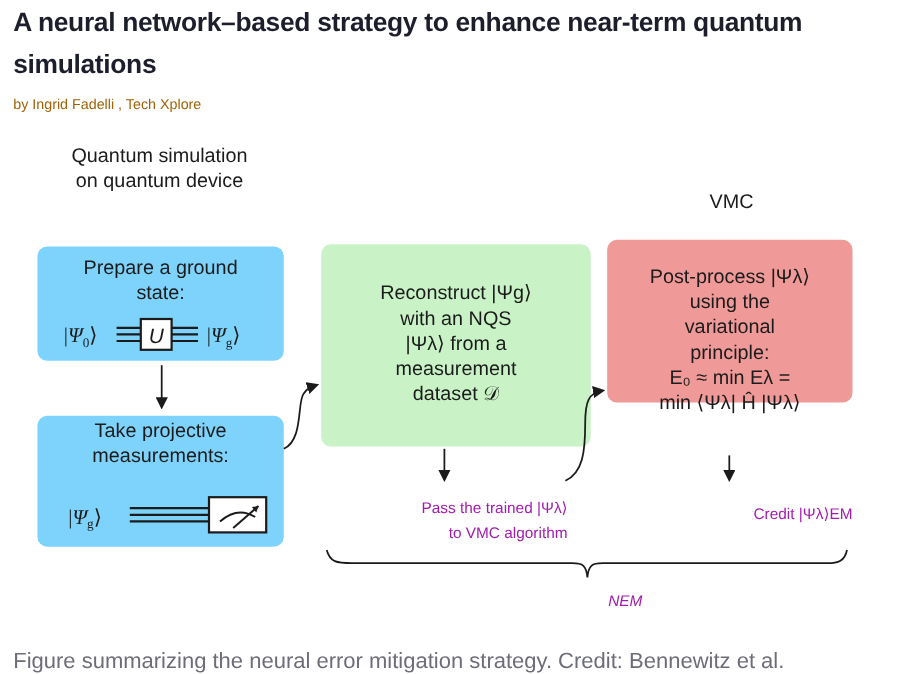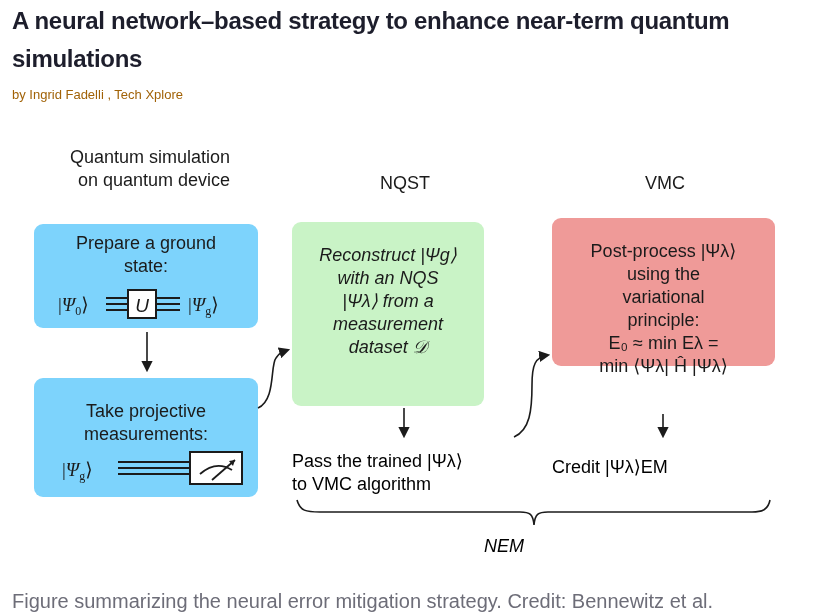--- a/index.html
+++ b/index.html
@@ -6,35 +6,34 @@
   body { width: 816px; height: 613px; position: relative; overflow: hidden; font-family: "Liberation Sans", sans-serif; color: #1f1f2a; }
   .headline { position: absolute; left: 12px; top: 2px; width: 800px; margin: 0; font-family: "Liberation Sans", sans-serif; font-weight: 700; font-size: 24px; line-height: 38px; color: #1d1e2c; letter-spacing: -0.3px; }
   .byline { position: absolute; left: 12px; top: 87px; font-size: 13px; color: #a16207; }
   .caption { position: absolute; left: 12px; top: 590px; font-size: 20px; color: #6d6d78; }
   .fig { position: absolute; left: 0; top: 130px; width: 816px; height: 455px; }
   .col-title { position: absolute; text-align: center; font-size: 18px; line-height: 23px; color: #1b1b1b; }
   .box { position: absolute; border-radius: 9px; text-align: center; font-size: 18px; line-height: 23px; color: #1b1b1b; box-sizing: border-box; }
   .blue { background: #7dd3fc; }
   .green { background: #c9f3c6; }
   .red { background: #ef9a98; }
-  .label { position: absolute; text-align: left; font-size: 18px; line-height: 23px; color: #000000; }
+  .label { position: absolute; text-align: right; font-size: 14px; line-height: 23px; color: #a21caf; }
   svg.overlay { position: absolute; left: 0; top: 0; }
 </style>
 </head>
 <body>
 
 <h1 class="headline">A neural network–based strategy to enhance near-term quantum simulations</h1>
 <div class="byline">by Ingrid Fadelli , Tech Xplore</div>
 
 <div class="fig">
 
-  <div class="col-title" style="left:60px; top:16px; width:170px;text-align:right;">
+  <div class="col-title" style="left:60px; top:0; width:170px;">
     <span>Quantum simulation on quantum device</span>
   </div>
-  <div class="col-title" style="left:330px; top:42px; width:150px;">NQST</div>
   <div class="col-title" style="left:590px; top:42px; width:150px;">VMC</div>
 
   <div class="box blue" style="left:34px; top:94px; width:224px; height:104px;">
     <div style="padding:8px 30px 0; line-height:23px;">Prepare a ground state:</div>
     <svg width="224" height="36" style="position:absolute; left:0; top:62px;">
       <text x="24" y="25" font-family="Liberation Serif, serif" font-size="19" fill="#1b1b1b">|<tspan font-style="italic">Ψ</tspan><tspan font-size="12" dy="4">0</tspan><tspan dy="-4">⟩</tspan></text>
       <g stroke="#1b1b1b" stroke-width="2">
         <line x1="72" y1="12" x2="94" y2="12"></line>
           <line x1="72" y1="18" x2="94" y2="18"></line>
           <line x1="72" y1="24" x2="94" y2="24"></line>
@@ -42,36 +41,36 @@
           <line x1="122" y1="18" x2="146" y2="18"></line>
           <line x1="122" y1="24" x2="146" y2="24"></line>
       </g>
       <rect x="94" y="4" width="28" height="28" fill="#ffffff" stroke="#1b1b1b" stroke-width="2"></rect>
       <text x="108" y="26" text-anchor="middle" font-family="Liberation Sans, sans-serif" font-style="italic" font-size="19" fill="#1b1b1b">U</text>
       <text x="154" y="25" font-family="Liberation Serif, serif" font-size="19" fill="#1b1b1b">|<tspan font-style="italic">Ψ</tspan><tspan font-size="12" dy="4">g</tspan><tspan dy="-4">⟩</tspan></text>
     </svg>
   </div>
 
   <div class="box blue" style="left:34px; top:248px; width:224px; height:119px;">
-    <div style="padding:22px 30px 0; line-height:23px;">Take projective measurements:</div>
+    <div style="padding:2px 30px 0; line-height:23px;">Take projective measurements:</div>
     <svg width="224" height="44" style="position:absolute; left:0; top:68px;">
       <text x="28" y="30" font-family="Liberation Serif, serif" font-size="19" fill="#1b1b1b">|<tspan font-style="italic">Ψ</tspan><tspan font-size="12" dy="4">g</tspan><tspan dy="-4">⟩</tspan></text>
       <g stroke="#1b1b1b" stroke-width="2">
         <line x1="84" y1="16" x2="156" y2="16"></line>
           <line x1="84" y1="22" x2="156" y2="22"></line>
           <line x1="84" y1="28" x2="156" y2="28"></line>
       </g>
       <rect x="156" y="6" width="52" height="32" fill="#ffffff" stroke="#1b1b1b" stroke-width="2"></rect>
       <path d="M166 28 Q182 14 198 24" fill="none" stroke="#1b1b1b" stroke-width="1.8"></path>
       <line x1="178" y1="34" x2="201" y2="14" stroke="#1b1b1b" stroke-width="1.8"></line>
       <path d="M201 14 L195 15 L199 20 Z" fill="#1b1b1b"></path>
     </svg>
   </div>
 
-  <div class="box green" style="left:292px; top:92px; width:192px; height:184px; padding-top:22px;font-style:italic;">
+  <div class="box green" style="left:292px; top:92px; width:245px; height:184px; padding-top:33px;">
     <div>Reconstruct |Ψg⟩</div>
     <div>with an NQS</div>
     <div>|Ψλ⟩ from a</div>
     <div>measurement</div>
     <div>dataset 𝒟</div>
   </div>
 
   <div class="box red" style="left:552px; top:88px; width:223px; height:148px; padding-top:22px;">
     <div>Post-process |Ψλ⟩</div>
     <div>using the</div>

